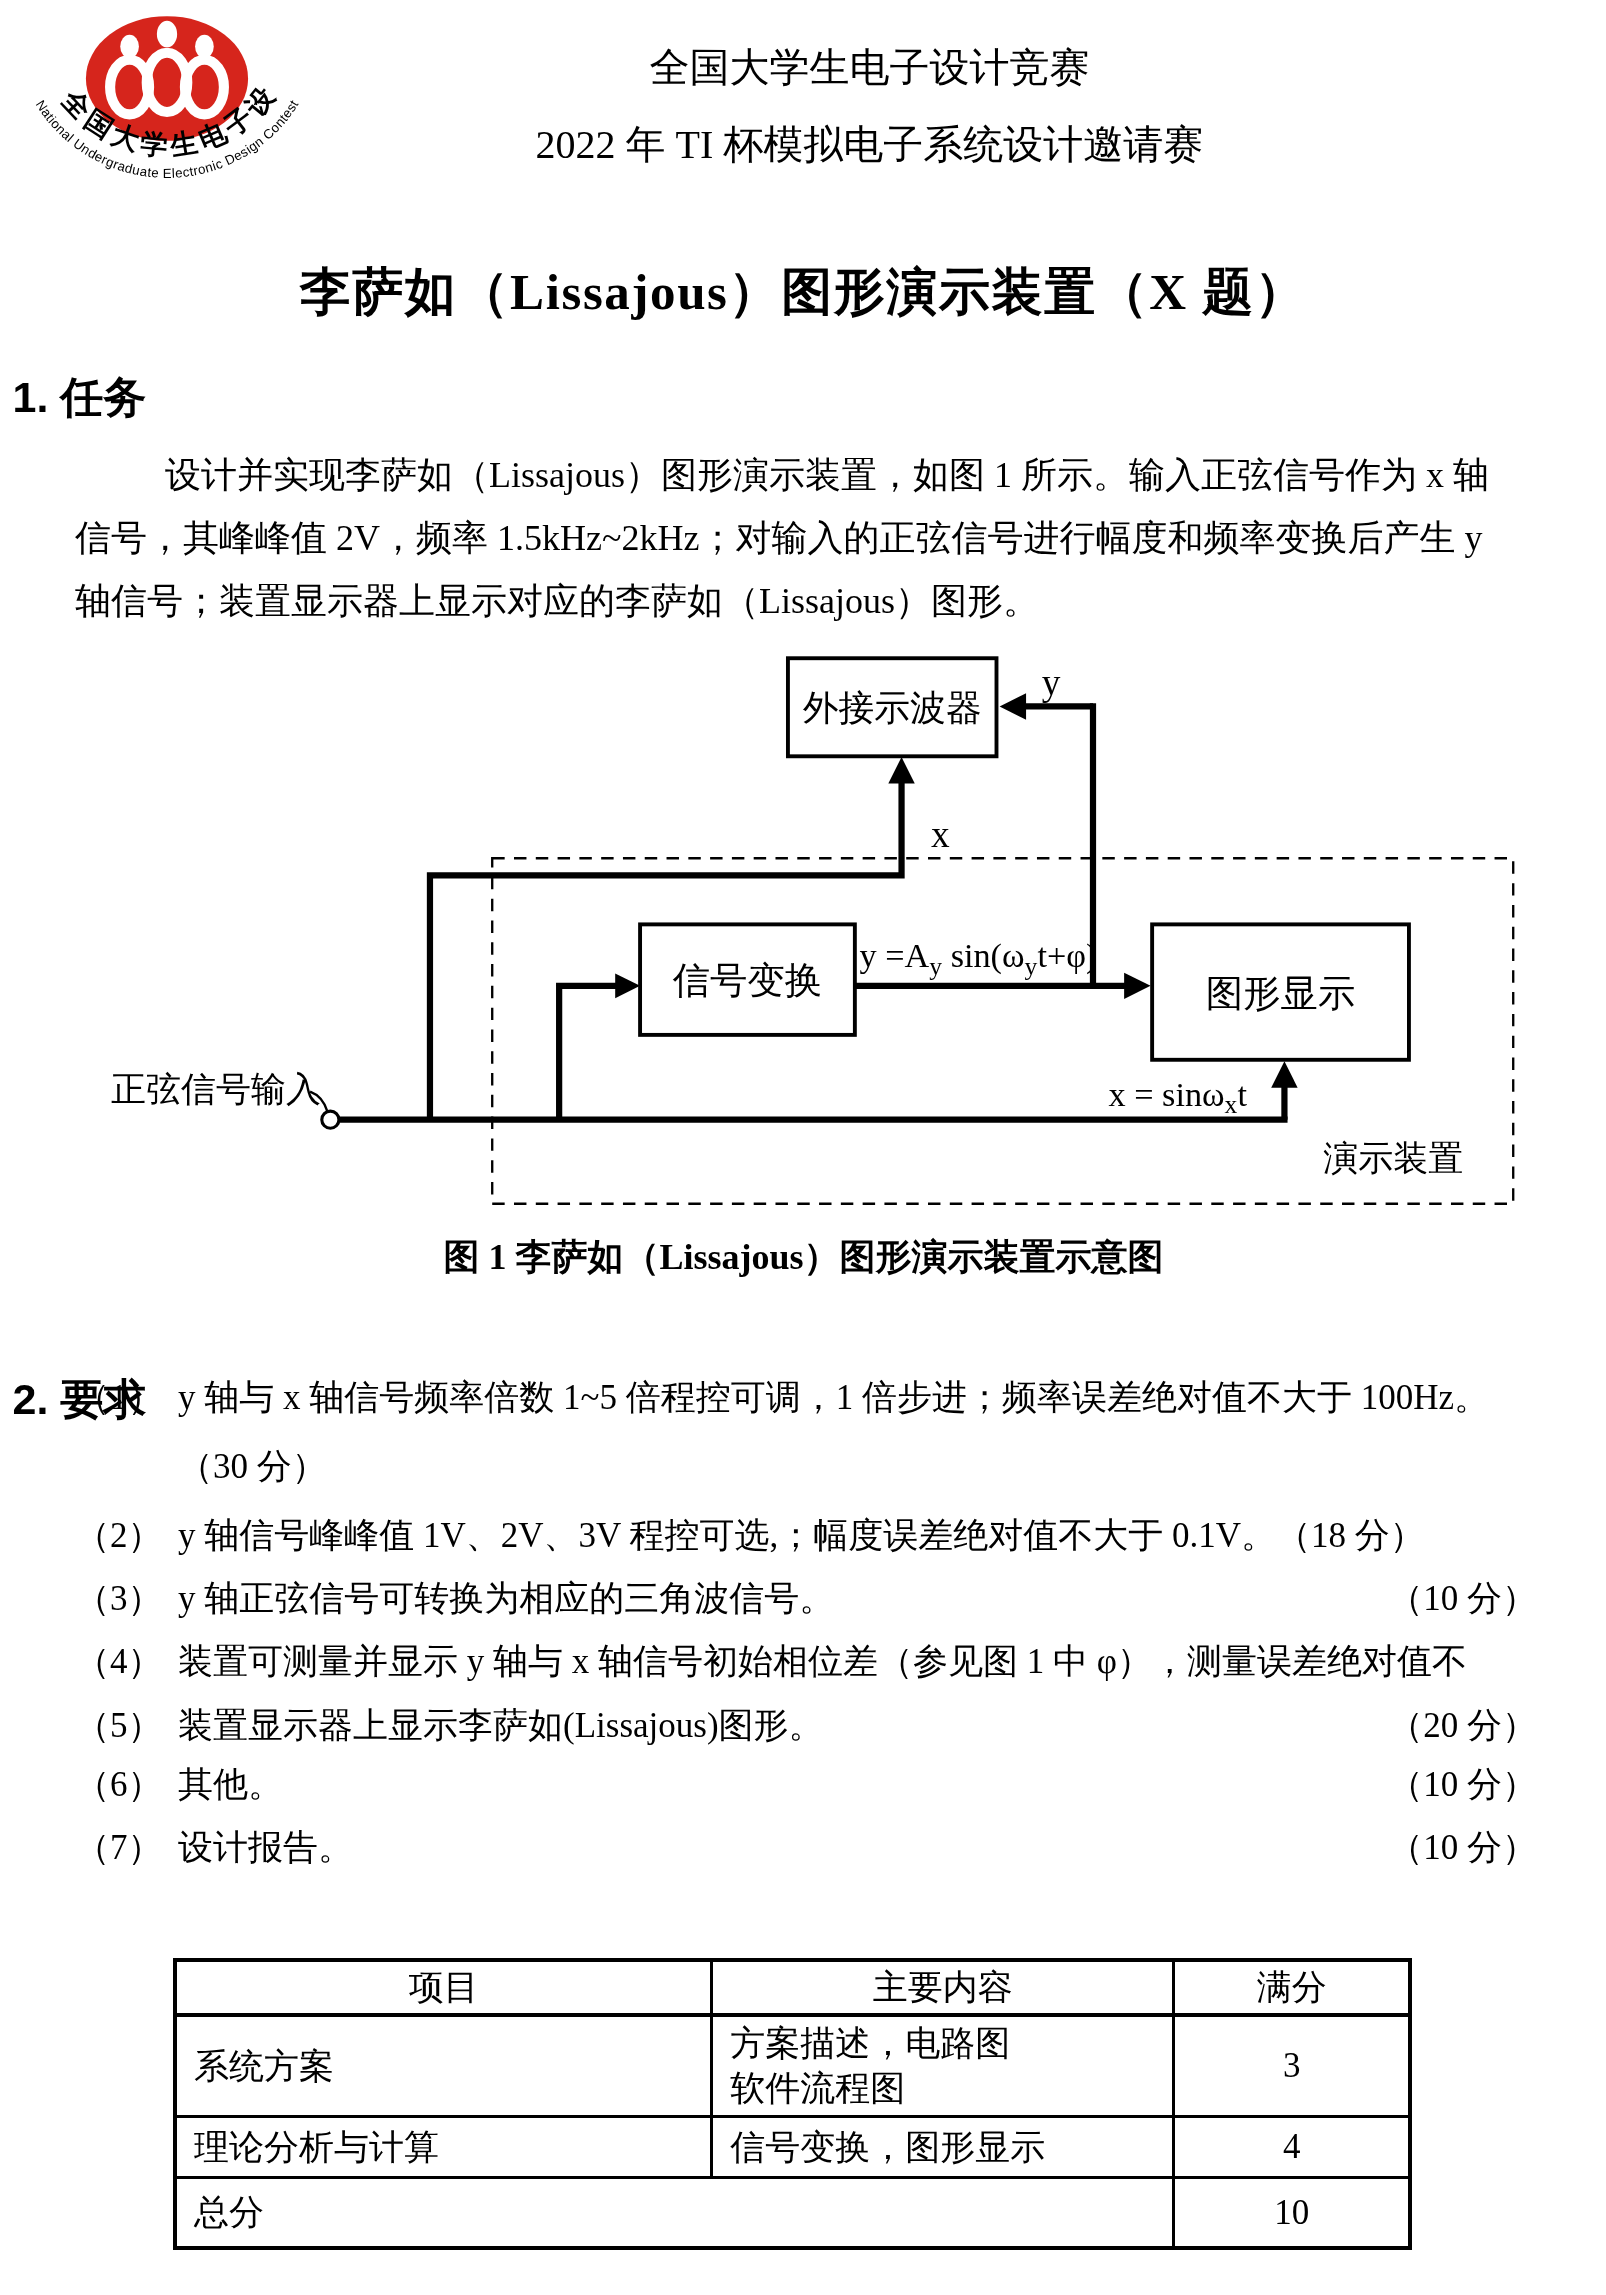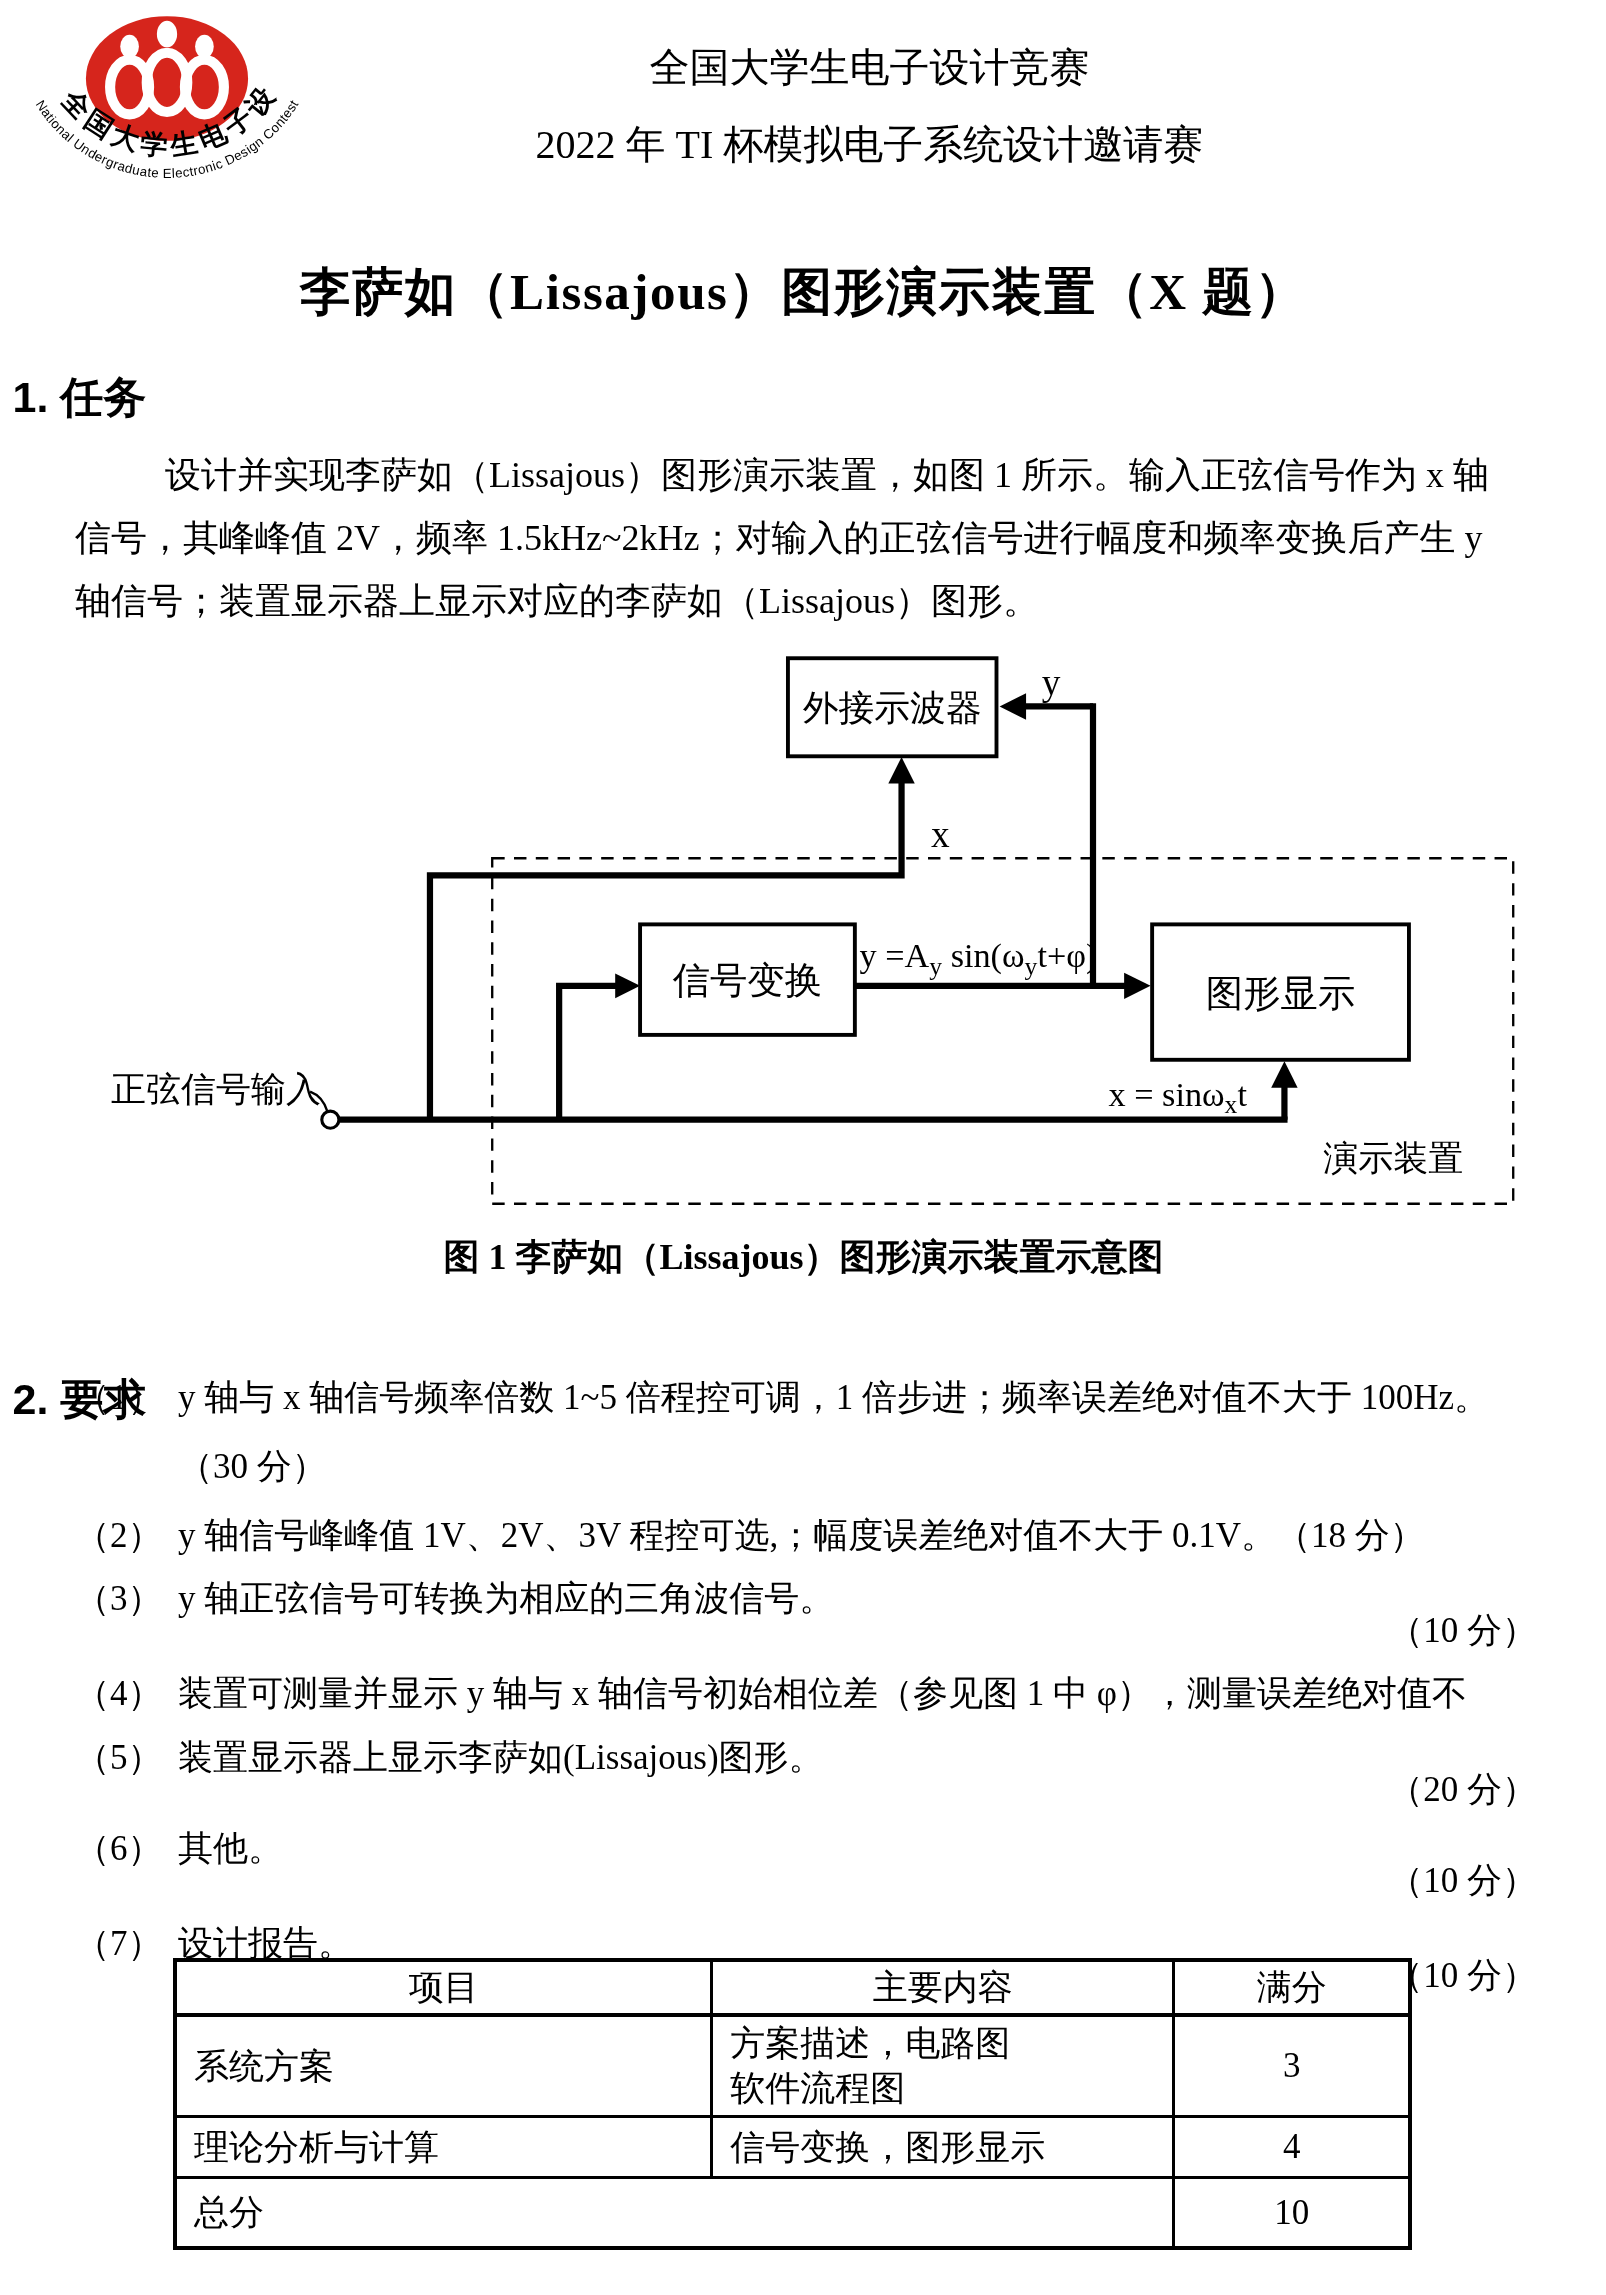--- a/index.html
+++ b/index.html
@@ -29,21 +29,21 @@
   
   .fig-svg { position:absolute; left:0; top:631px; }
   .fig-caption { position:absolute; top:1233px; left:0; width:100%;
     text-align:center; font-size:36px; white-space:nowrap;font-weight:bold; }
   
   .reqs { position:absolute; left:75px; top:1374px; width:1462px;
     font-size:35px; line-height:47px; }
   .req-row { display:flex; }
   .req-label { width:103px; flex:none; }
   .req-text { flex:1; white-space:nowrap; }
-  .req-score { margin-left:auto; padding-left:15.6px; white-space:nowrap;margin-top:32px; }
+  .req-score { margin-left:auto; padding-left:15.6px; white-space:nowrap; }
   .mt28{margin-top:22px}.mt28b{margin-top:22px}.mt21{margin-top:16.3px}
   .mt20{margin-top:15.6px}.mt24{margin-top:18.7px}.mt22{margin-top:17px}
   .mt16{margin-top:12.5px}.mt20b{margin-top:15.6px}
   
   .score-table { position:absolute; left:173px; top:1958px; width:1239px;
     border-collapse:collapse; font-size:35px; table-layout:fixed;
     border:4.7px solid #000; }
   .score-table th, .score-table td { border:3.1px solid #000; padding:0 17px; }
   .score-table th { font-weight:normal; text-align:center; height:51px;
     border-bottom:4.7px solid #000; }

